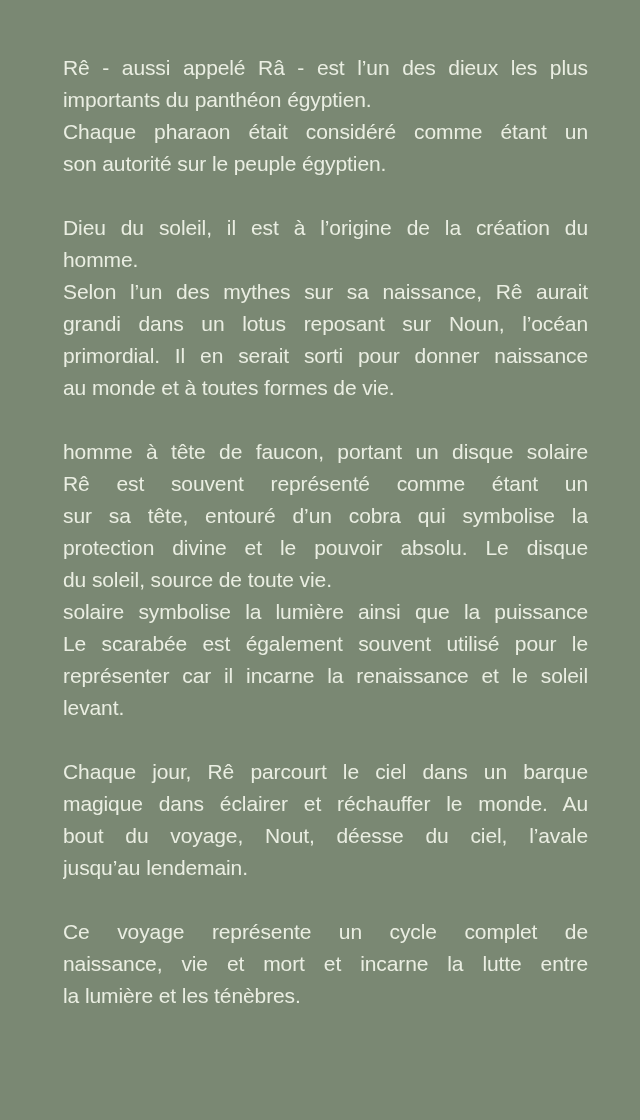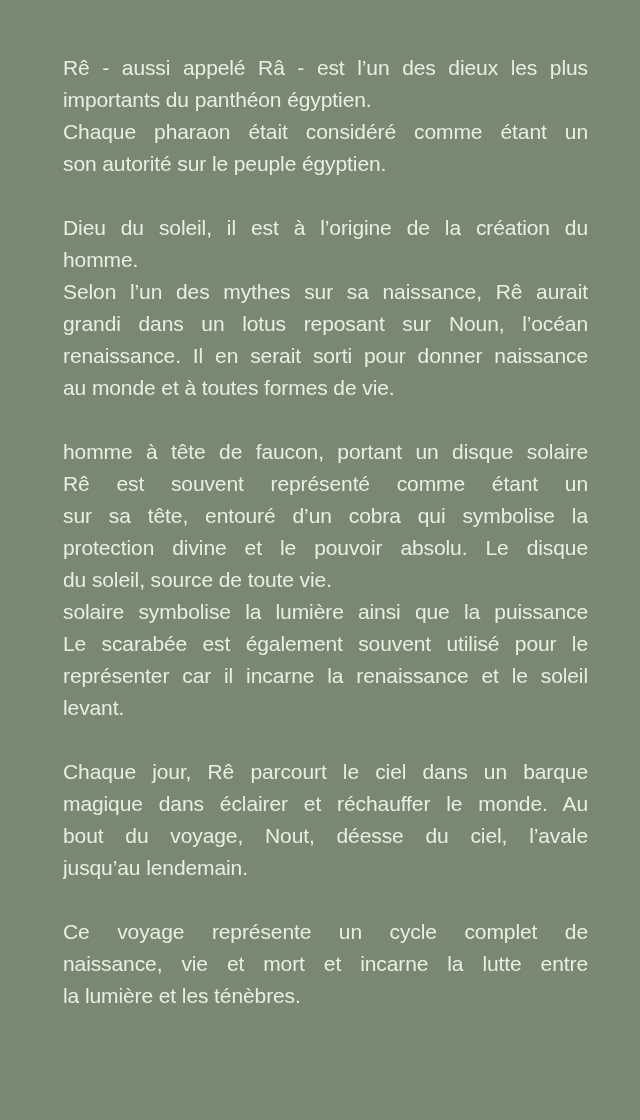--- a/index.html
+++ b/index.html
@@ -53,21 +53,21 @@
         <div class="line">Rê - aussi appelé Râ - est l’un des dieux les plus</div>
         <div class="line last">importants du panthéon égyptien.</div>
         <div class="line">Chaque pharaon était considéré comme étant un</div>
         <div class="line last">son autorité sur le peuple égyptien.</div>
       </div>
       <div class="block">
         <div class="line">Dieu du soleil, il est à l’origine de la création du</div>
         <div class="line last">homme.</div>
         <div class="line">Selon l’un des mythes sur sa naissance, Rê aurait</div>
         <div class="line">grandi dans un lotus reposant sur Noun, l’océan</div>
-        <div class="line">renaissance. Il en serait sorti pour donner naissance</div>
+        <div class="line">primordial. Il en serait sorti pour donner naissance</div>
         <div class="line last">au monde et à toutes formes de vie.</div>
       </div>
       <div class="block">
         <div class="line">homme à tête de faucon, portant un disque solaire</div>
         <div class="line">Rê est souvent représenté comme étant un</div>
         <div class="line">sur sa tête, entouré d’un cobra qui symbolise la</div>
         <div class="line">protection divine et le pouvoir absolu. Le disque</div>
         <div class="line last">du soleil, source de toute vie.</div>
         <div class="line">solaire symbolise la lumière ainsi que la puissance</div>
         <div class="line">Le scarabée est également souvent utilisé pour le</div>

